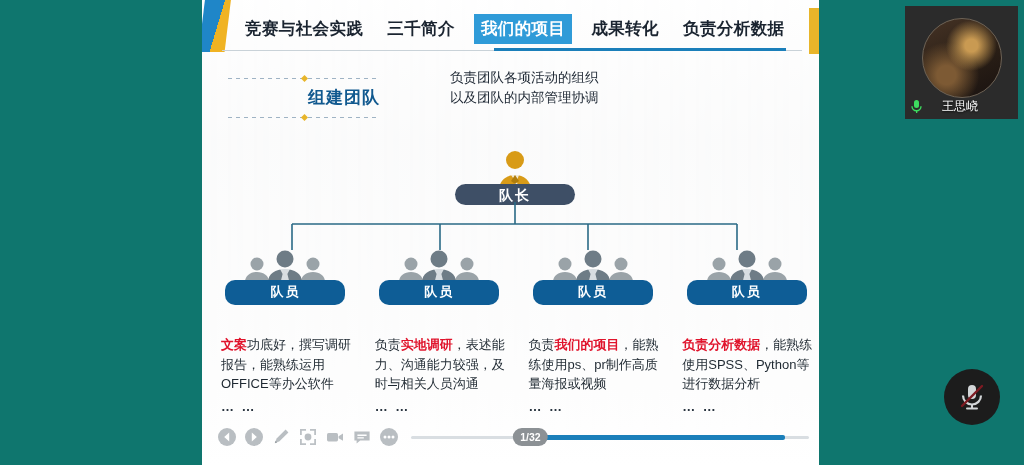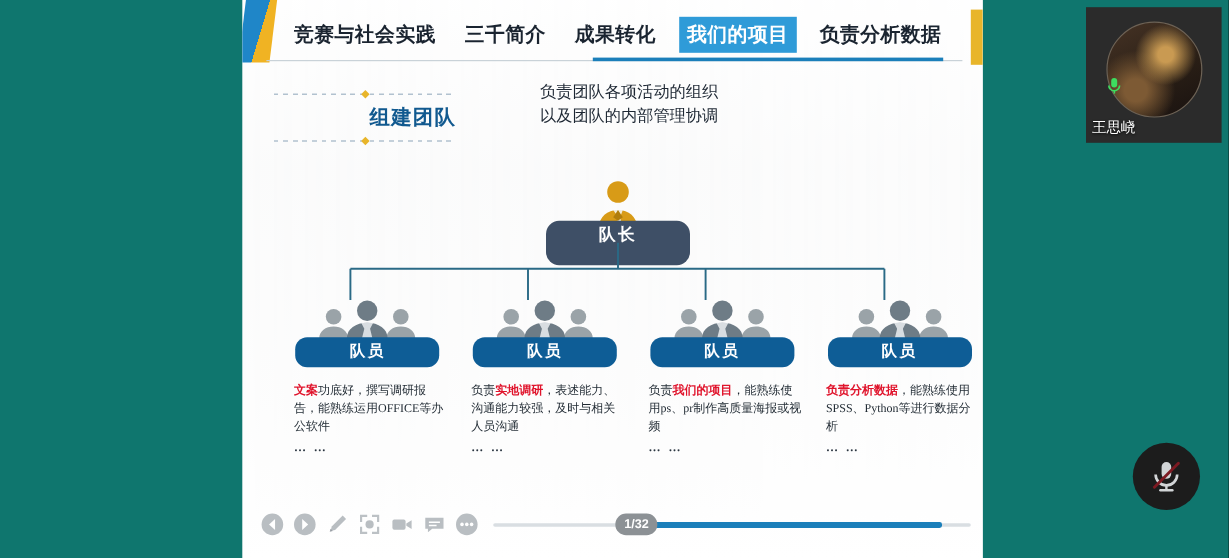--- a/index.html
+++ b/index.html
@@ -98,36 +98,36 @@
 
   .captain-node {
     position: absolute; left: 253px; top: 0; width: 120px; text-align: center;
   }
   .person { display: block; margin: 0 auto; }
   .pill {
     margin-top: -6px;
     background: #3e4f66; border-radius: 11px;
     color: #fff; font-family: "Liberation Serif","DejaVu Serif",serif;
     font-weight: 700; font-size: 14px; letter-spacing: 2px;
-    padding: 3px 0 16px; position: relative;
+    padding: 3px 0 0; position: relative;
   }
   .pill.member { background: #0e5d96; border-radius: 10px; font-size: 13px; padding: 3px 0 4px; }
 
   .connectors { position: absolute; left: 0; top: 52px; width: 100%; height: 50px; }
 
   .members {
     position: absolute; left: 0; top: 100px; width: 100%;
-    display: flex; justify-content: flex-start; padding-left: 38px; gap: 12px;
+    display: flex; justify-content: flex-start; padding-left: 14px; gap: 12px;
   }
   .member-col { width: 144px; padding-right: 3px; }
   .member-head { width: 120px; margin: 0 auto; text-align: center; }
   .member-body {
-    margin-top: 12px;
-    font-family: Liberation Serif, serif;
-    font-size: 10px; line-height: 1.5; color: #1f2932;
+    margin-top: 30px;
+    font-family: Liberation Sans, sans-serif;
+    font-size: 13px; line-height: 1.5; color: #1f2932;
     padding-left: 5px;
   }
   .hl { color: #e0142c; font-weight: 700; }
   .dots { display: block; margin-top: 3px; color: #2a3540; letter-spacing: 2px; font-weight: 700; }
 
   
   .toolbar {
     position: absolute; left: 0; bottom: 14px; width: 100%; height: 28px;
     display: flex; align-items: center; z-index: 6;
   }
@@ -164,21 +164,20 @@
       radial-gradient(circle at 62% 34%, #c99a52 0 9%, rgba(201,154,82,0) 36%),
       radial-gradient(circle at 30% 72%, #7d5a34 0 12%, rgba(125,90,52,0) 42%),
       linear-gradient(155deg, #463325 0%, #2a1f16 55%, #191210 100%);
     border: 1px solid #6d6255;
   }
   .video-label {
     position: absolute; left: 5px; bottom: 4px;
     display: flex; align-items: center; gap: 19px;
     color: #fff; font-size: 12px; font-family: "DejaVu Sans", sans-serif;
     text-shadow: 0 1px 2px rgba(0,0,0,.9);
-    flex-direction: column;
   }
 
   
   .mute-btn {
     position: absolute; right: 24px; bottom: 40px;
     width: 56px; height: 56px; border-radius: 50%;
     background: #1c1c1c;
     display: flex; align-items: center; justify-content: center;
     cursor: pointer;
   }
@@ -189,22 +188,22 @@
 <div id="app">
 
   <div id="slide">
     <div class="watermark"></div>
     <div class="ribbon-left"></div>
     <div class="ribbon-right"></div>
 
     <div class="tabbar">
       <div class="tab">竞赛与社会实践</div>
       <div class="tab">三千简介</div>
+      <div class="tab active">我们的项目</div>
       <div class="tab">成果转化</div>
-      <div class="tab active">我们的项目</div>
       <div class="tab">负责分析数据</div>
     </div>
     <div class="tab-rule"></div>
     <div class="tab-rule-active"></div>
 
     <div class="heading-wrap">
       <div class="dash-rule"></div>
       <div class="heading-text">组建团队</div>
       <div class="dash-rule"></div>
     </div>

